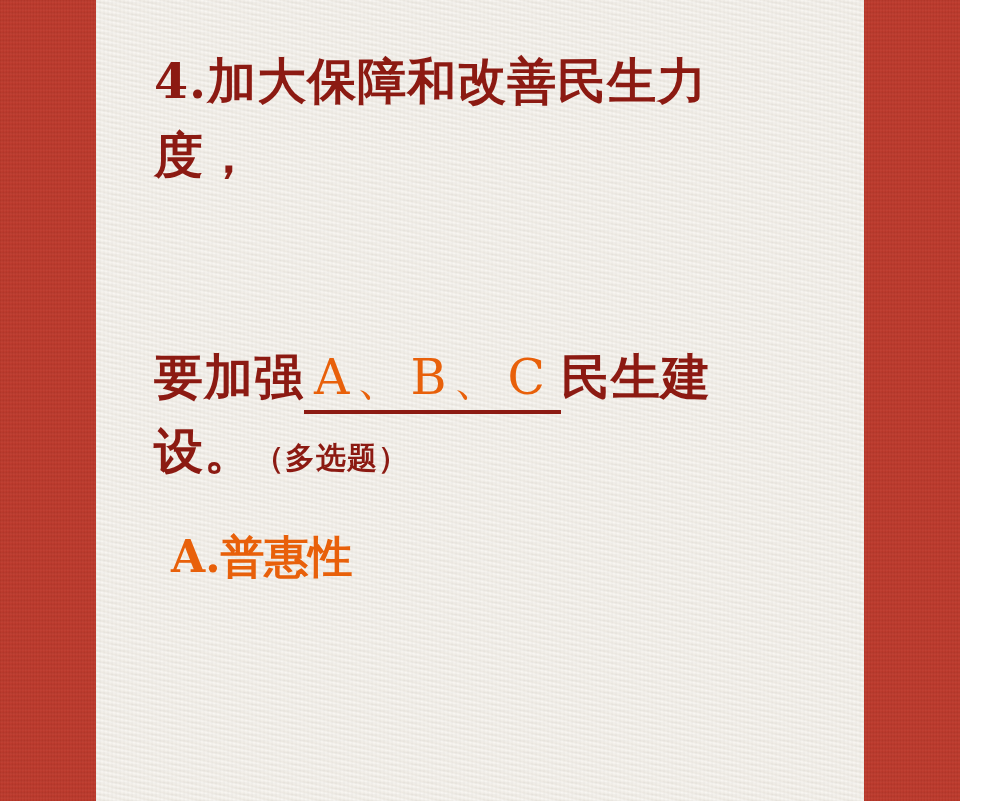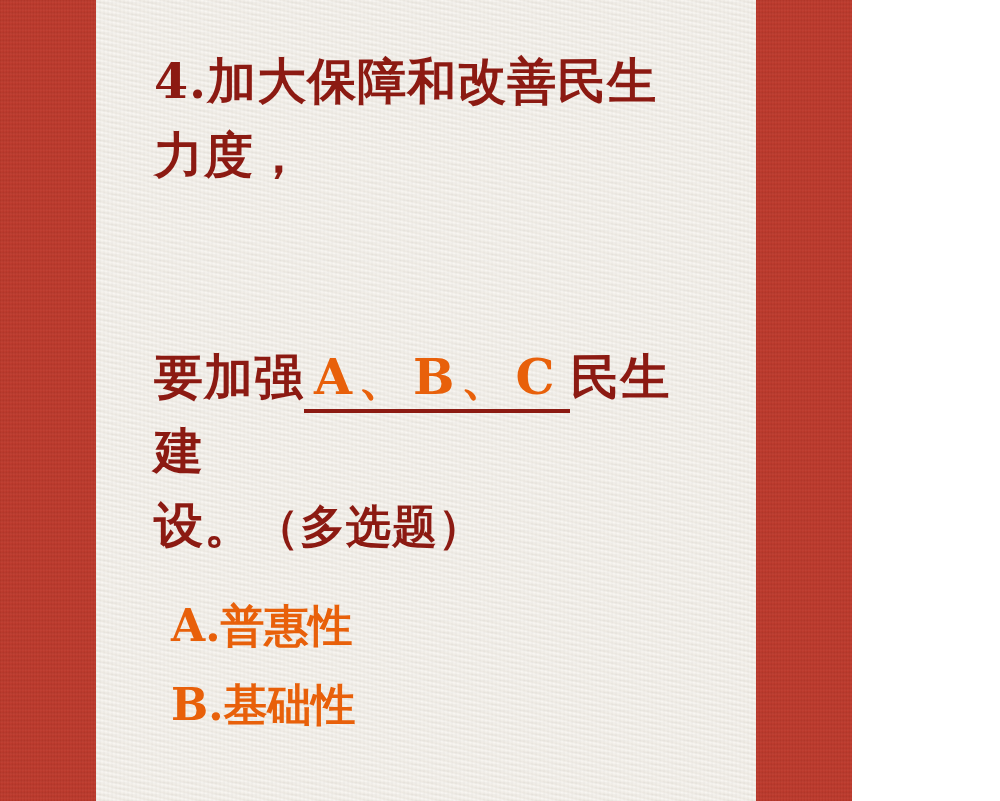--- a/index.html
+++ b/index.html
@@ -7,21 +7,21 @@
     padding: 0;
   }
   body {
     width: 1000px;
     height: 801px;
     overflow: hidden;
     font-family: "DejaVu Serif", "Liberation Serif", serif;
   }
   #page {
     position: relative;
-    width: 852px;
+    width: 960px;
     height: 801px;
     background: #c0392b;
     background-image:
       repeating-linear-gradient(0deg, rgba(0,0,0,0.05) 0px, rgba(0,0,0,0.0) 2px, rgba(255,255,255,0.04) 3px, rgba(0,0,0,0.05) 4px),
       repeating-linear-gradient(90deg, rgba(0,0,0,0.06) 0px, rgba(255,255,255,0.03) 2px, rgba(0,0,0,0.04) 3px);
     box-sizing: border-box;
   }
   
   #page::before,
   #page::after {
@@ -58,29 +58,29 @@
     letter-spacing: 1px;
   }
   .question-block .num {
     font-family: "DejaVu Serif", "Liberation Serif", serif;
   }
   .blank {
     display: inline-block;
     border-bottom: 4px solid #8c1a12;
     color: #e8600a;
     font-family: "DejaVu Serif", "Liberation Serif", serif;
-    font-weight: bold;
+    font-weight: normal;
     padding: 0 10px;
     letter-spacing: 6px;
     line-height: 64px;
   }
   .qtype {
     color: #8c1a12;
     font-weight: bold;
-    font-size: 45px;
+    font-size: 30px;
     font-family: Liberation Serif, serif;
   }
 
   .options {
     margin-top: 22px;
     margin-left: 17px;
   }
   .option {
     font-size: 44px;
     font-weight: bold;
@@ -106,19 +106,16 @@
       <br>
       <br>
       <span>要加强</span><span class="blank">A、B、C</span><span>民生建</span><br>
       <span>设。</span><span class="qtype">（多选题）</span>
     </div>
 
     <div class="options">
       <div class="option">
         <span class="letter">A.</span><span>普惠性</span>
       </div>
-      <div class="option">
-        <span class="letter">B.</span><span>基础性</span>
-      </div>
     </div>
 
   </div>
 </div>
 
 </body></html>

